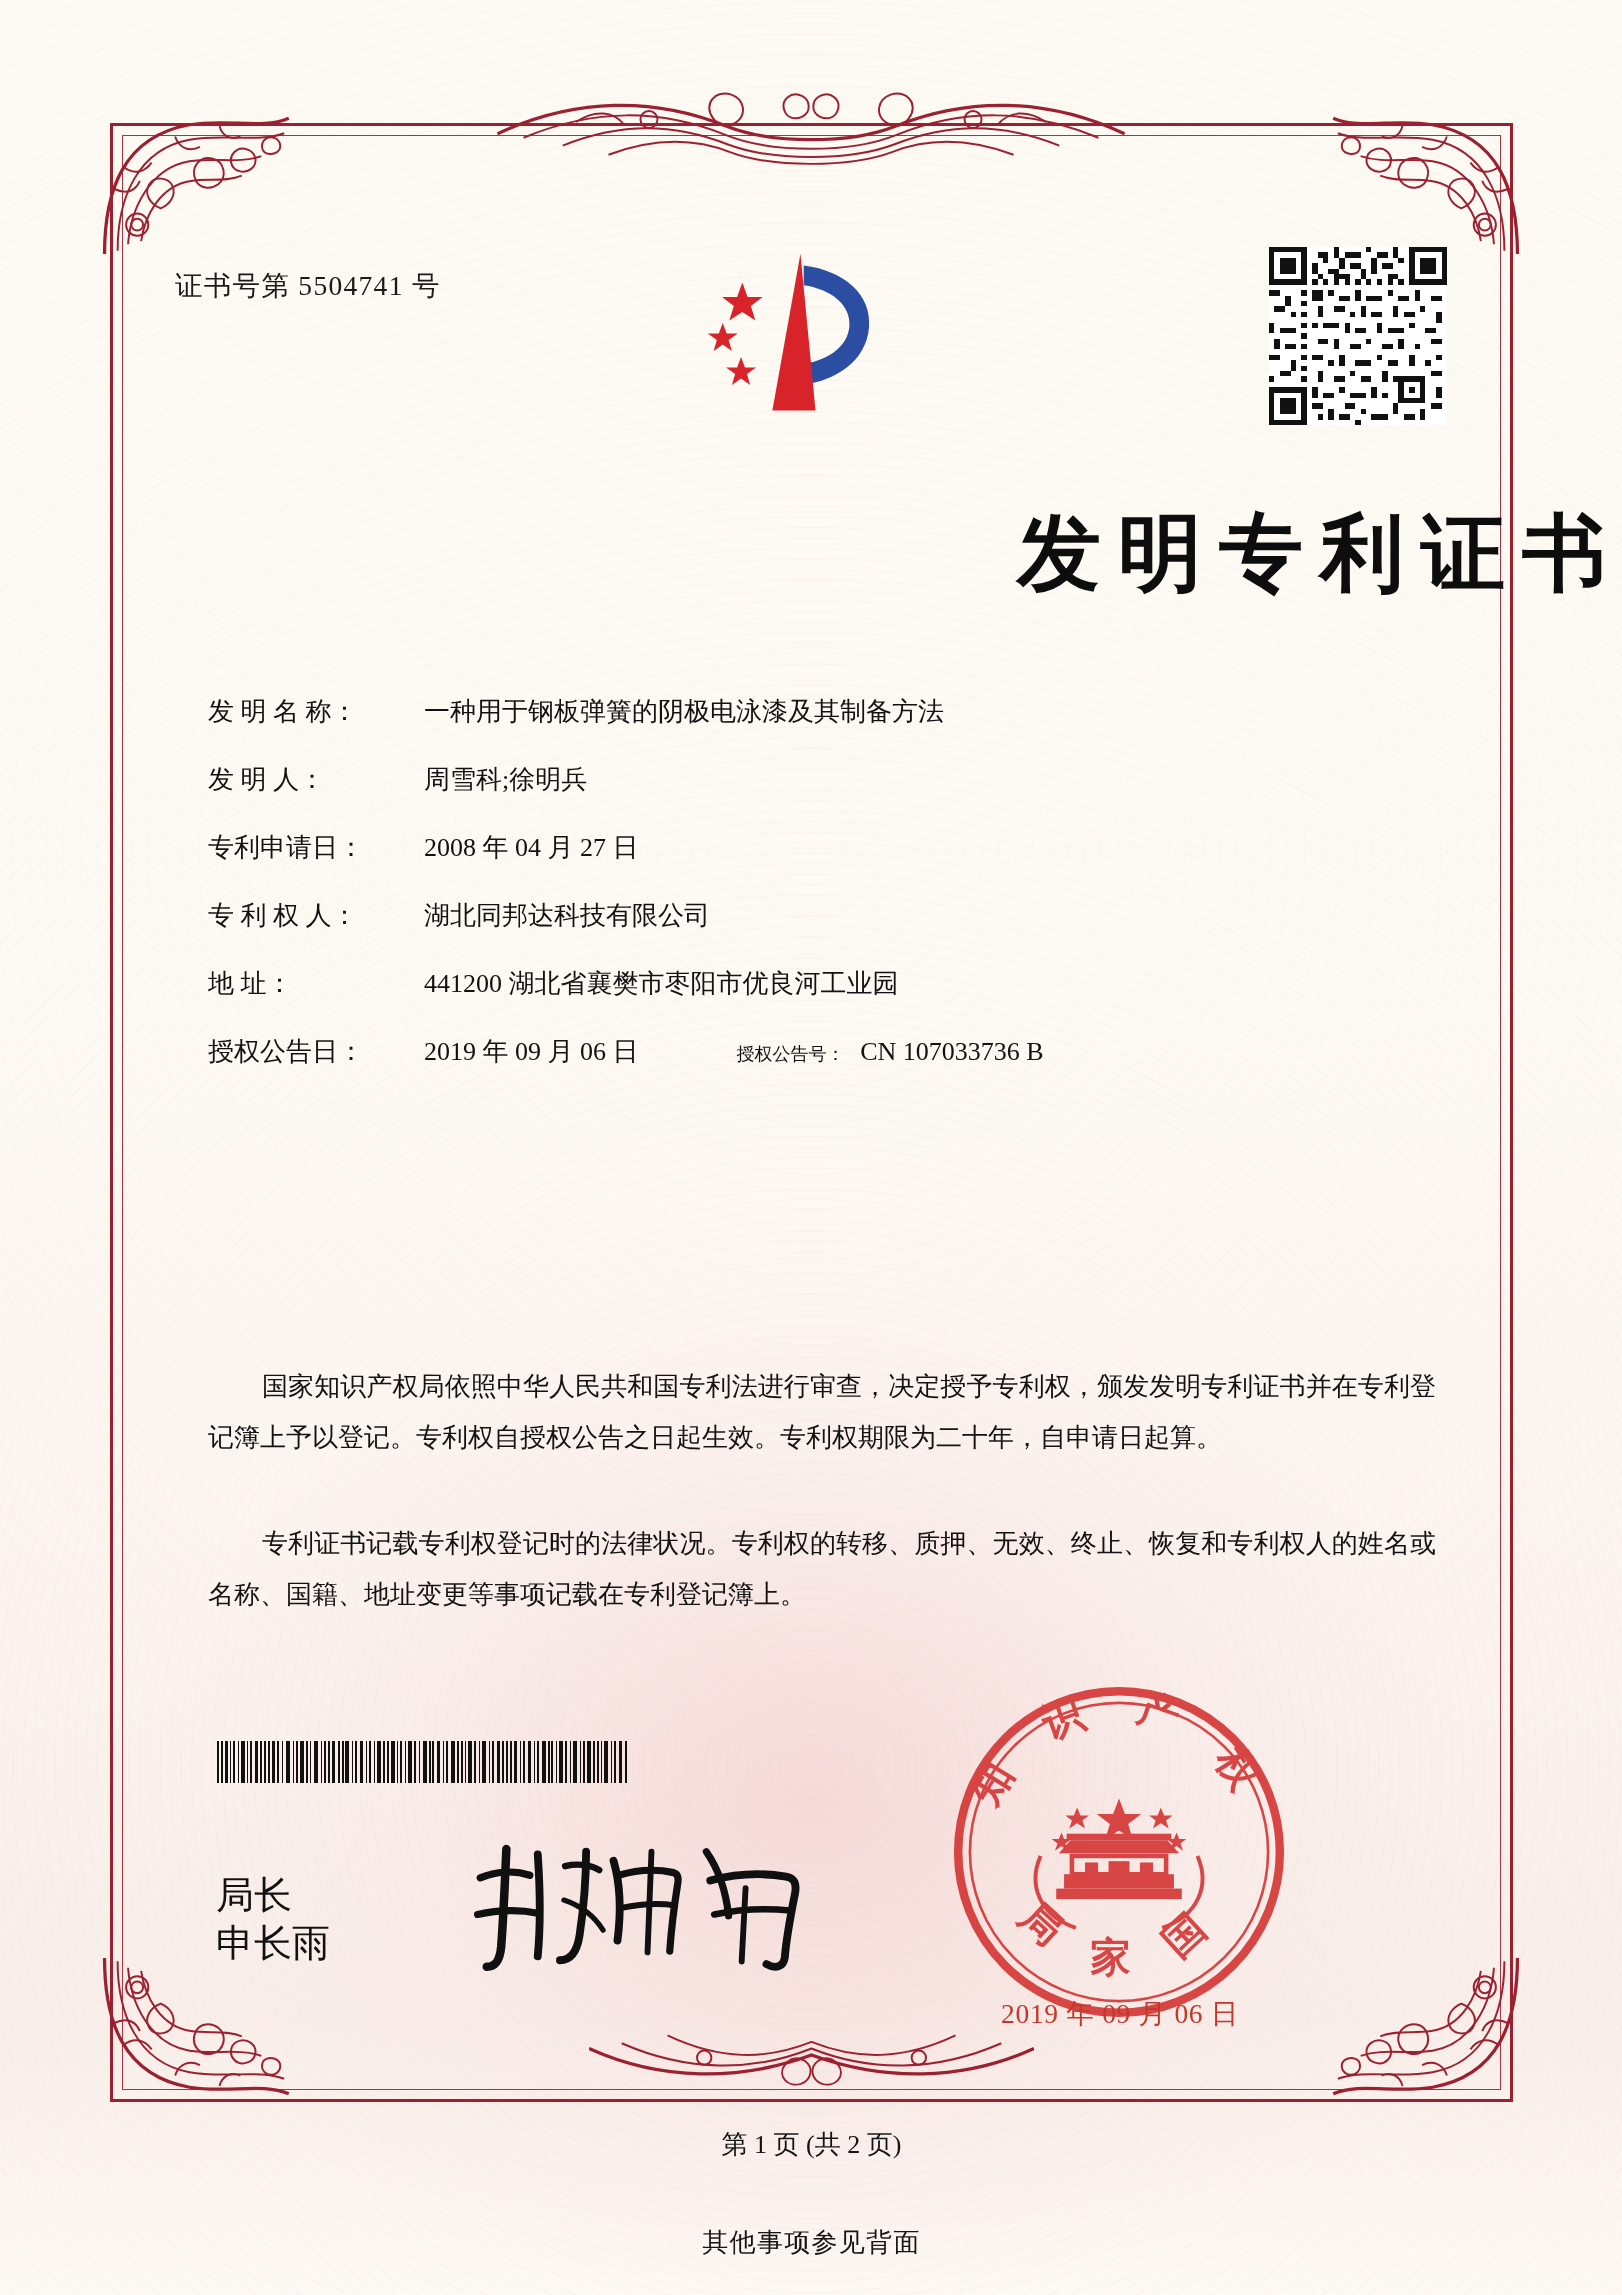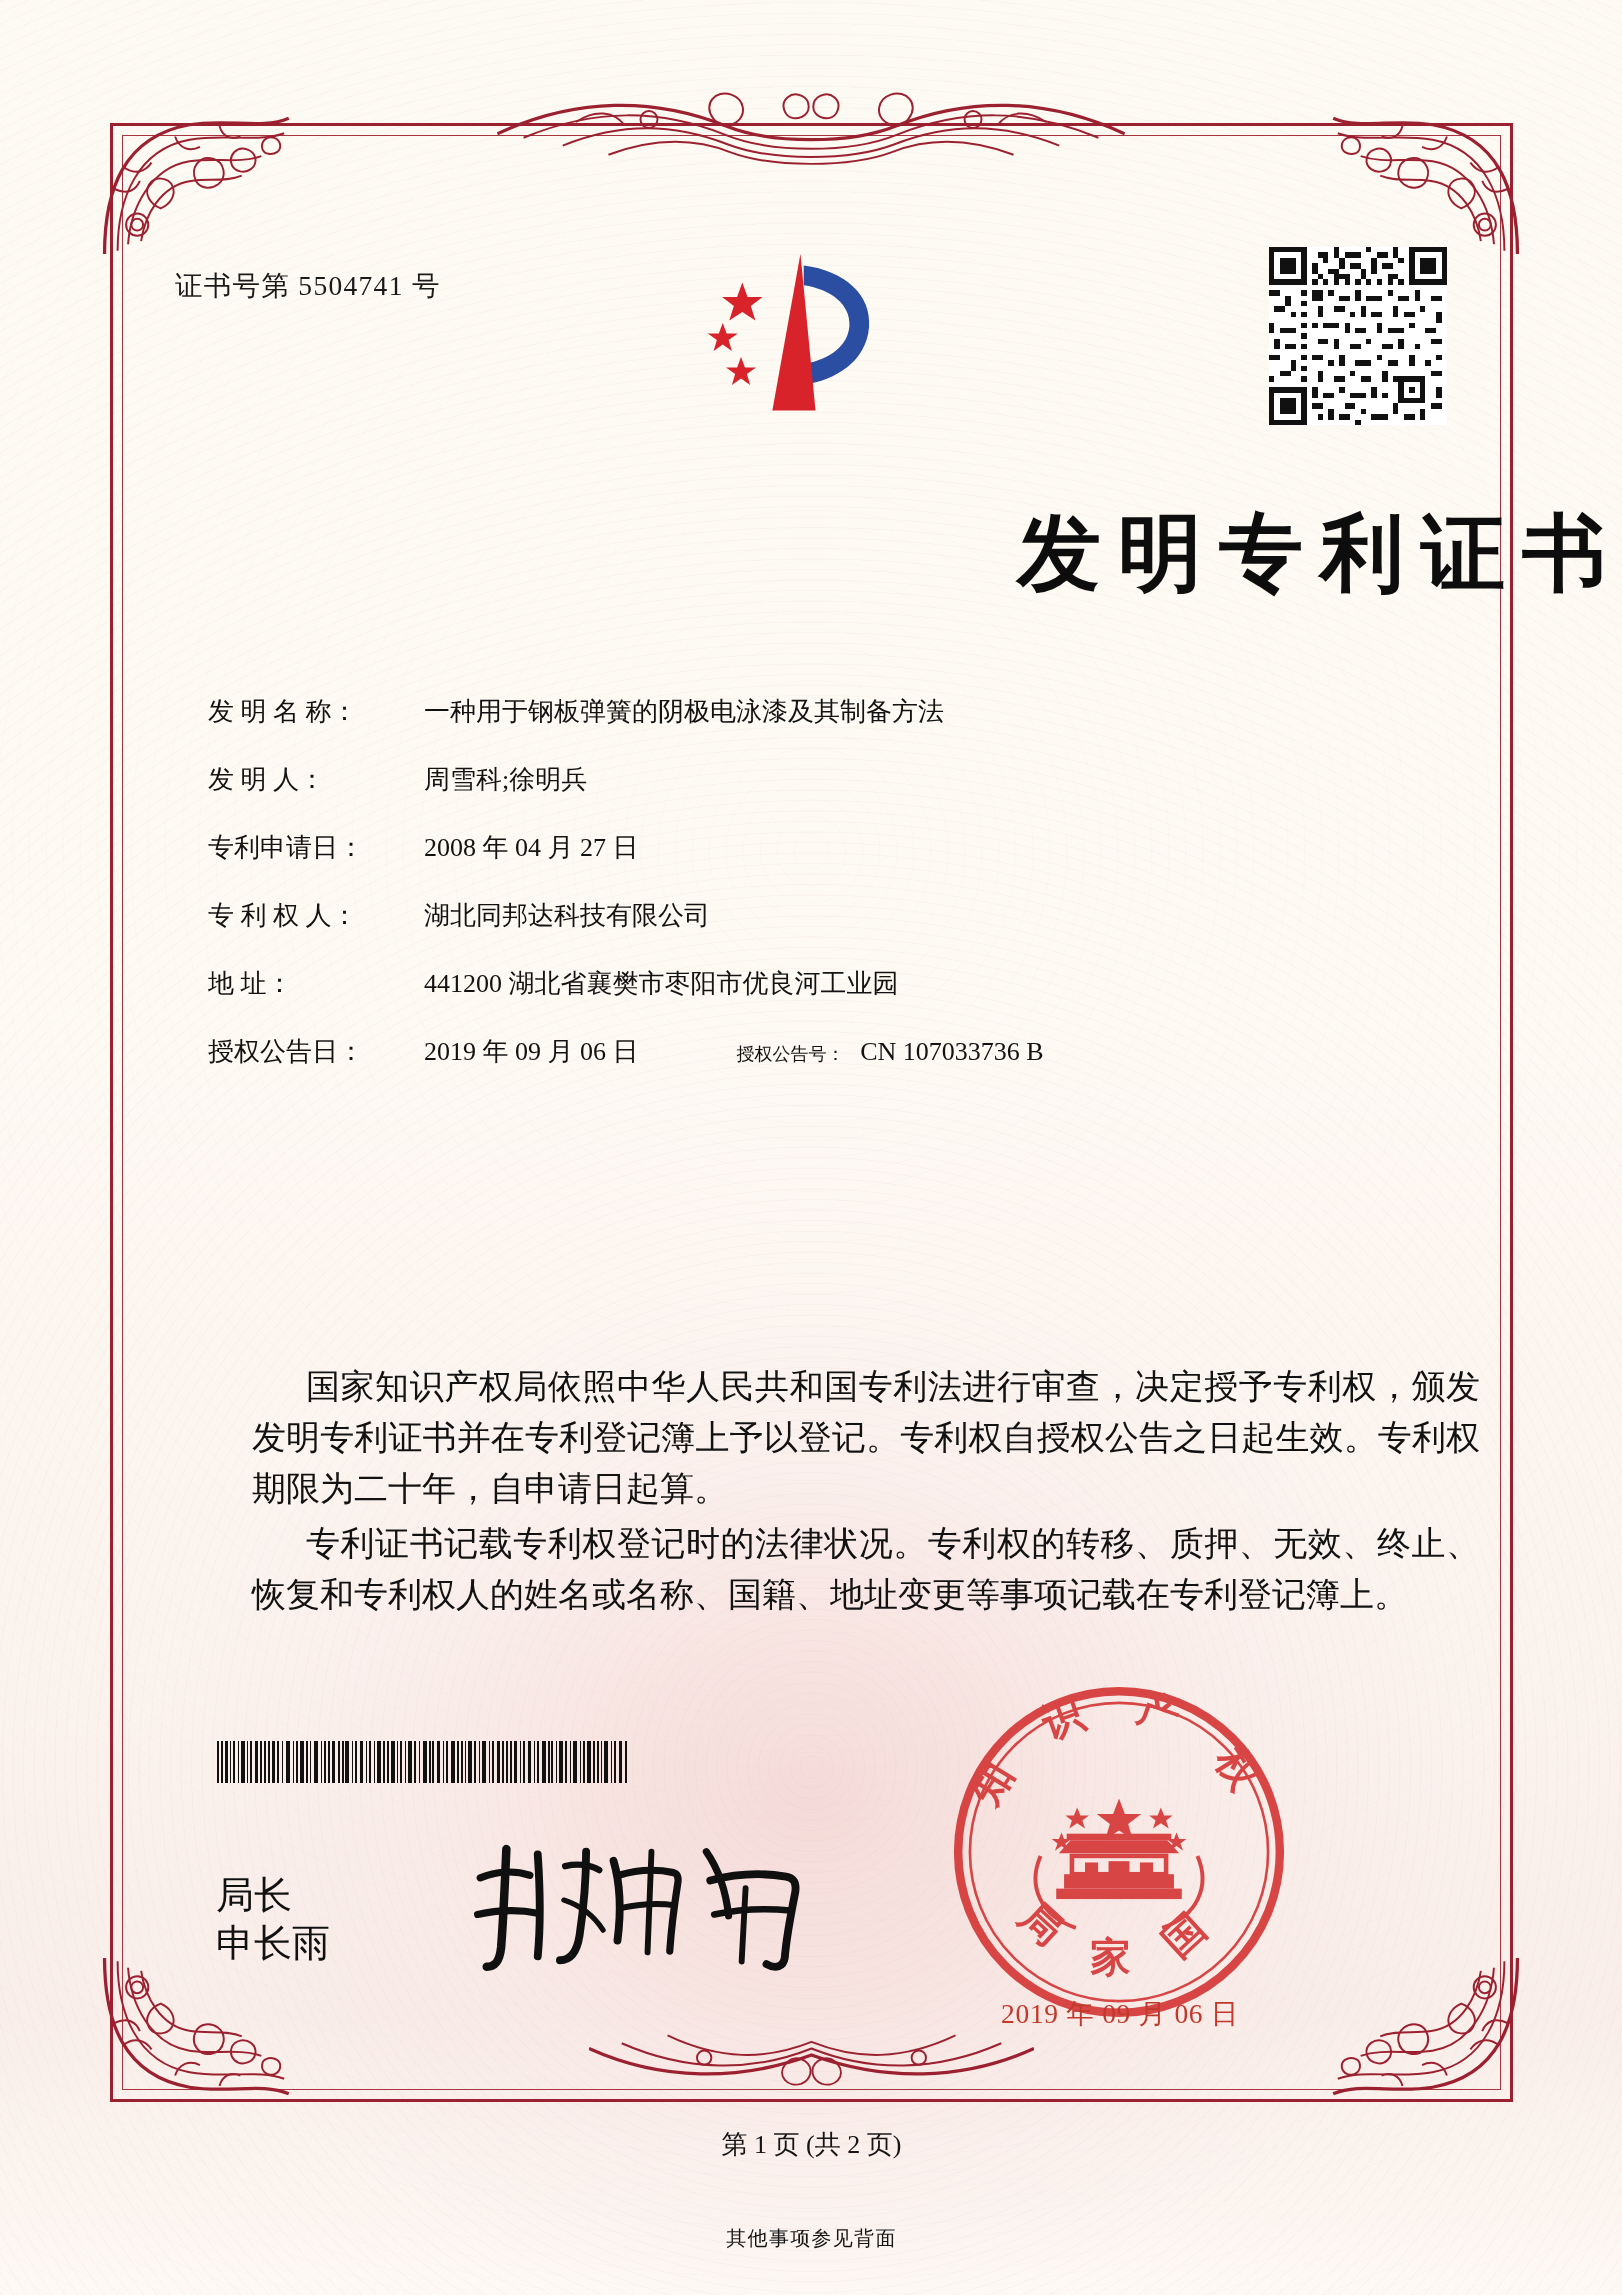--- a/index.html
+++ b/index.html
@@ -160,26 +160,25 @@
     margin-left: 98px;
     font-size: 18px;
     white-space: nowrap;
   }
 
   
   .para {
     position: absolute;
     left: 208px;
     width: 1228px;
-    font-size: 34px;
+    font-size: 26px;
     line-height: 51px;
     color: #121212;
     text-align: justify;
     text-indent: 54px;
-    margin-left: 44px;
   }
   .para-1 { top: 1361px; }
   .para-2 { top: 1518px; }
 
   
   .barcode {
     position: absolute;
     left: 216px;
     top: 1741px;
     width: 412px;
@@ -233,21 +232,21 @@
     top: 2127px;
     text-align: center;
     font-size: 26px;
     color: #141414;
   }
   .footer-note {
     position: absolute;
     left: 0; right: 0;
     top: 2225px;
     text-align: center;
-    font-size: 20px;
+    font-size: 26px;
     color: #141414;
     letter-spacing: 1.3px;
   }
 </style>
 </head>
 <body>
 
 <div class="page">
   <div class="texture"></div>
 

